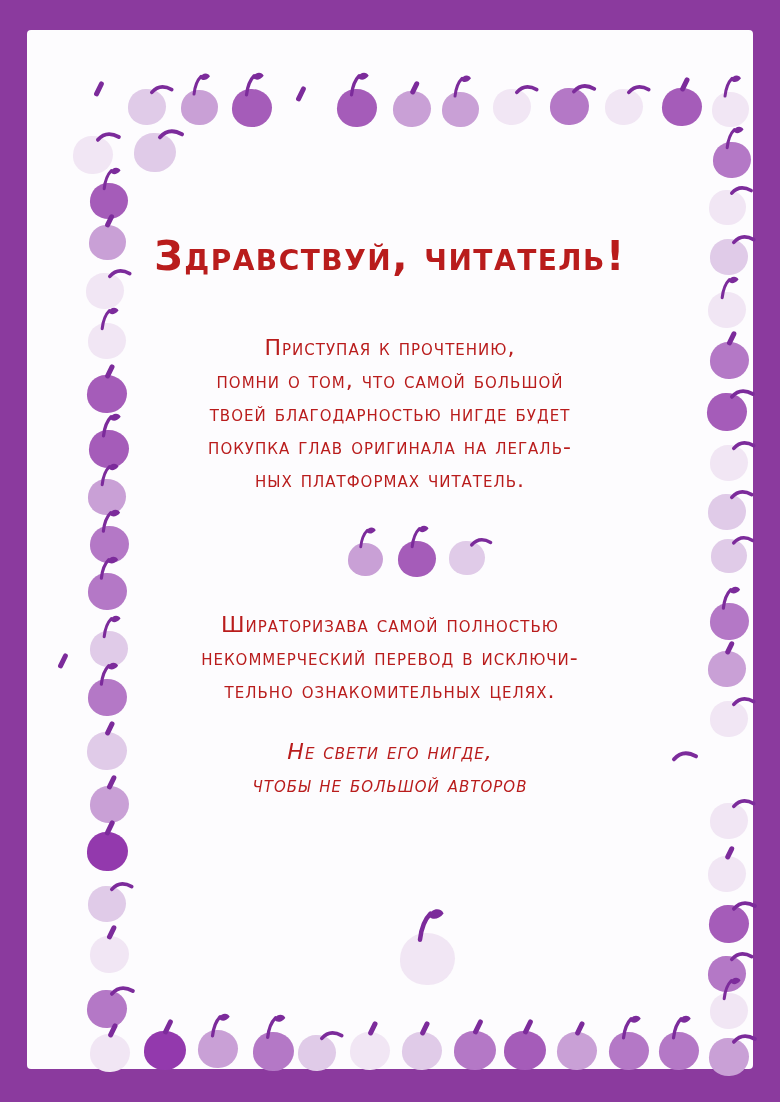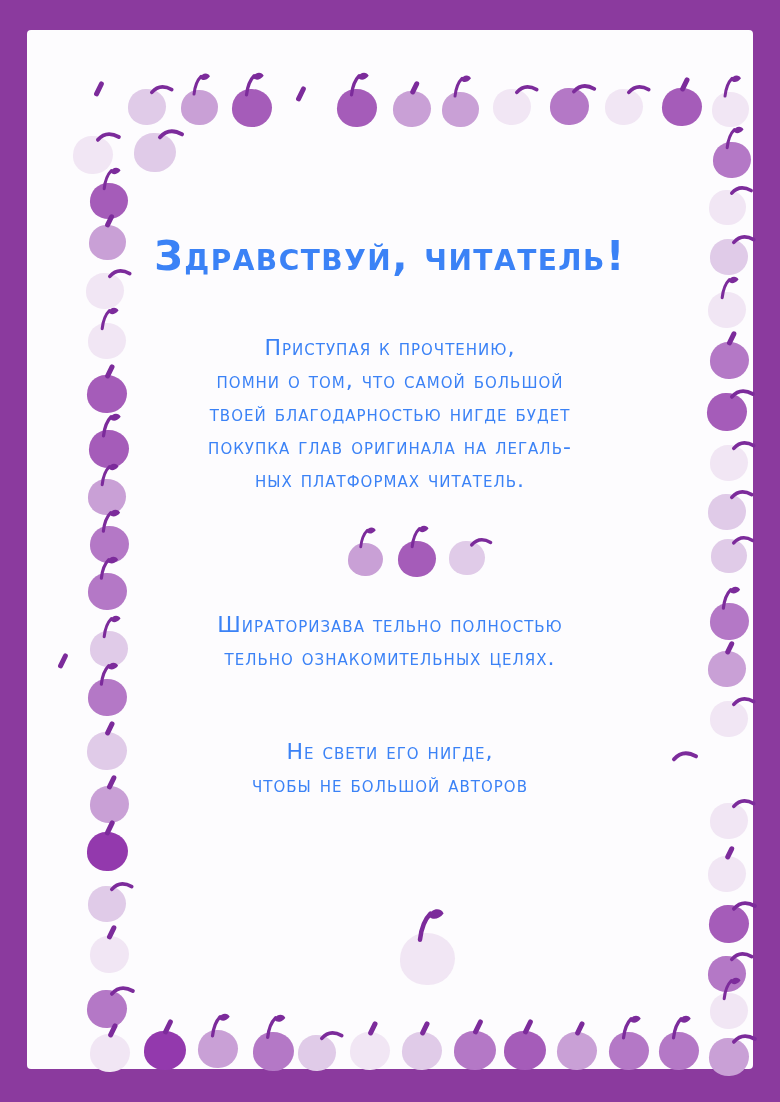--- a/index.html
+++ b/index.html
@@ -7,28 +7,28 @@
          font-family:"DejaVu Sans",sans-serif;}
   #page{position:absolute;left:27px;top:30px;right:27px;bottom:33px;background:#fdfcfe;
         border-radius:4px;}
   #decor{position:absolute;inset:0;}
   .apple{position:absolute;}
   .fruit{position:absolute;inset:0;border-radius:48% 52% 50% 50% / 52% 50% 53% 47%;display:block;}
   .stem-tilt{position:absolute;display:block;width:4.5px;border-radius:3px;
              transform:rotate(26deg);transform-origin:50% 100%;}
   svg.stem{position:absolute;overflow:visible;display:block;}
   .mark{position:absolute;}
-  .txt{position:absolute;left:60px;right:60px;text-align:center;color:#3b82f6;
+  .txt{position:absolute;left:60px;right:60px;text-align:center;color:#b91c1c;
        font-variant:small-caps;letter-spacing:1px;}
   .line{display:block;}
   #title{top:176px;font-size:40px;font-weight:bold;letter-spacing:1.5px;}
   .para{font-size:22px;line-height:33px;}
   #para-support{top:301px;}
   #para-noncommercial{top:578px;}
-  #para-dont-share{top:705px;}
+  #para-dont-share{top:705px;font-style:italic;}
   #closing{top:826px;font-size:29px;font-weight:bold;}
 </style>
 </head>
 <body>
 
 <div id="stage">
   <div id="page">
     <div id="decor">
         <div class="apple" style="left: 101px; top: 59px; width: 38px; height: 36px;">
           <span class="fruit" style="background: rgb(224, 203, 232);"></span>
@@ -419,21 +419,22 @@
       </div>
     <h1 id="title" class="txt">Здравствуй, читатель!</h1>
     <div id="para-support" class="txt para">
         <span class="line">Приступая к прочтению,</span>
         <span class="line">помни о том, что самой большой</span>
         <span class="line">твоей благодарностью нигде будет</span>
         <span class="line">покупка глав оригинала на легаль-</span>
         <span class="line">ных платформах читатель.</span>
       </div>
     <div id="para-noncommercial" class="txt para">
-        <span class="line">Шираторизава тельно полностью</span>
+        <span class="line">Шираторизава самой полностью</span>
+        <span class="line">некоммерческий перевод в исключи-</span>
         <span class="line">тельно ознакомительных целях.</span>
       </div>
     <div id="para-dont-share" class="txt para">
         <span class="line">Не свети его нигде,</span>
         <span class="line">чтобы не большой авторов</span>
       </div>
   </div>
 </div>
 
 </body></html>

